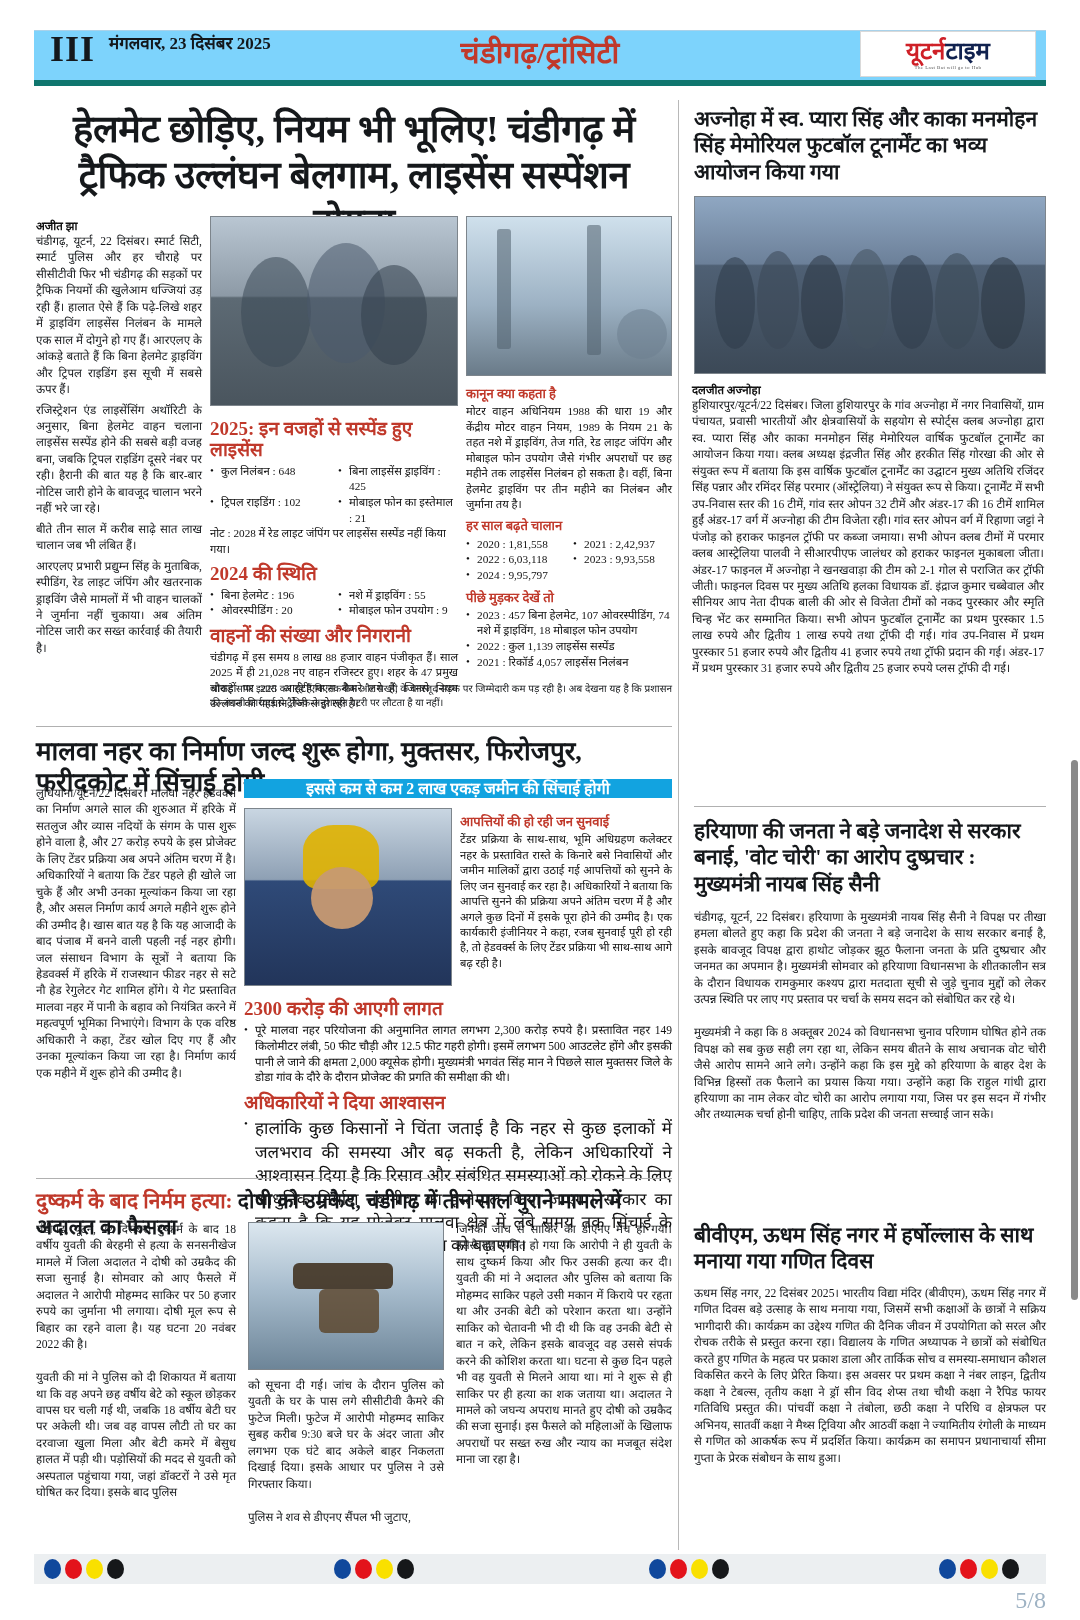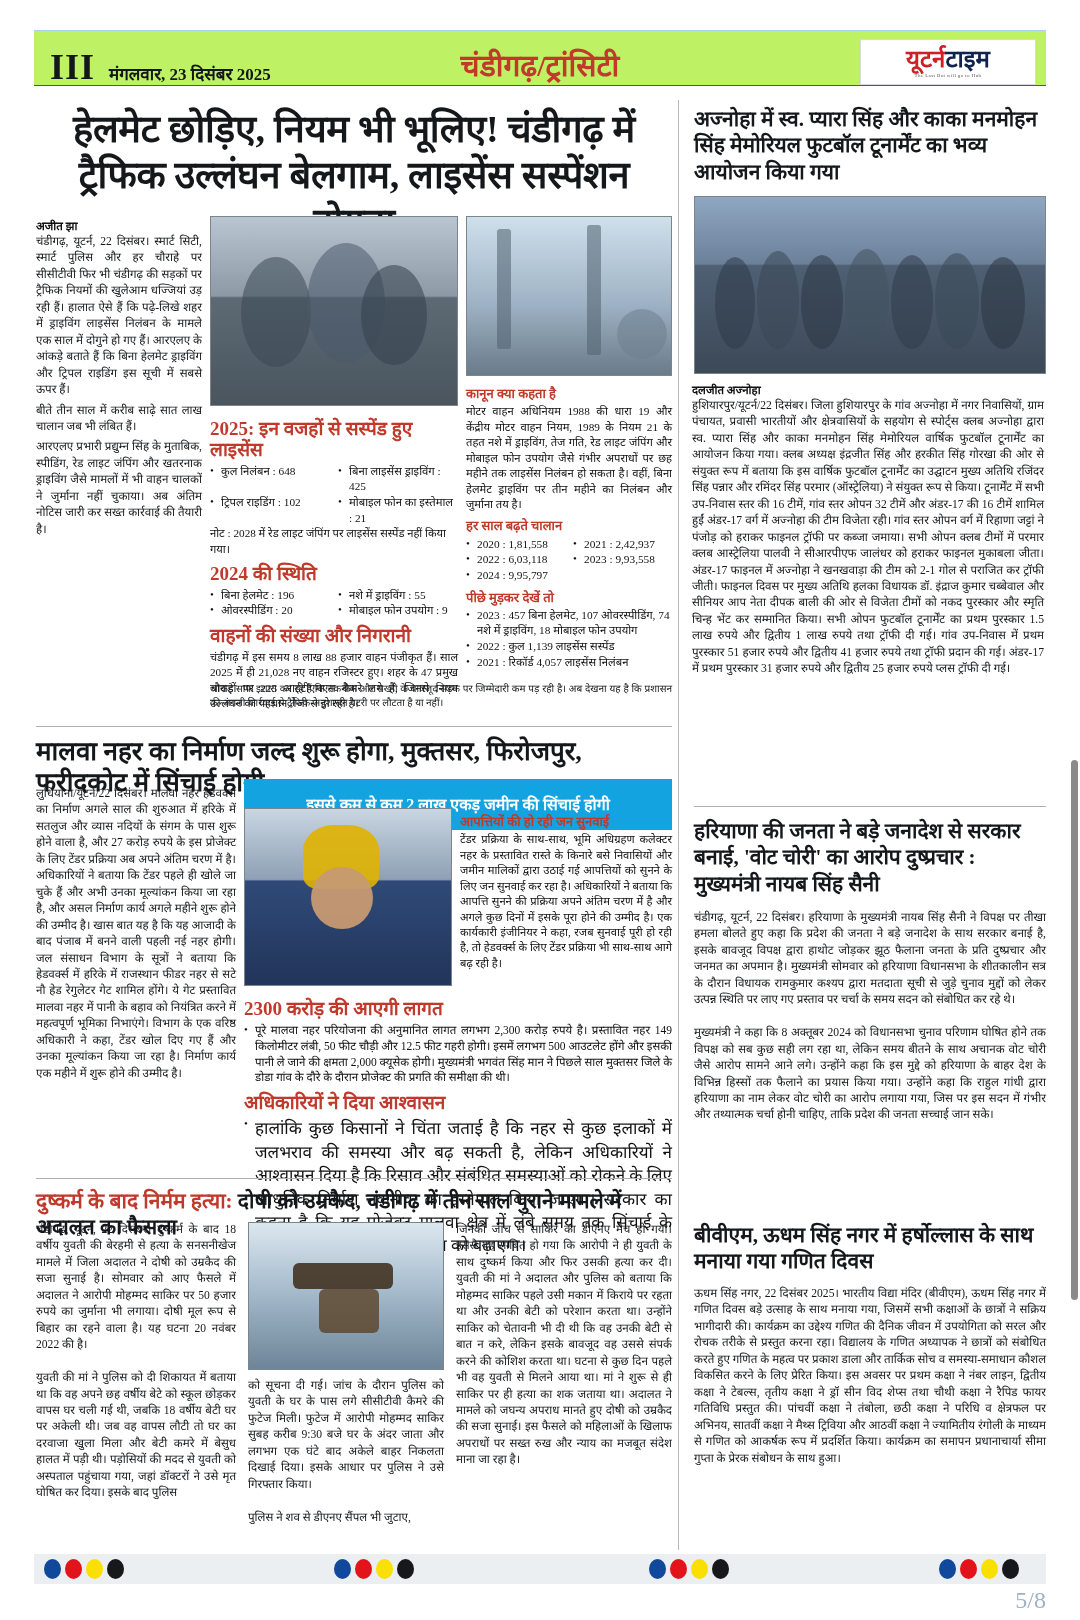--- a/index.html
+++ b/index.html
@@ -16,24 +16,24 @@
     width: 1080px; height: 1620px;
     background: #fff;
     padding: 0;
   }
 
   
   .masthead {
     position: absolute;
     left: 34px; top: 30px;
     width: 1012px; height: 56px;
-    background: #bef264;
-    display: flex; align-items: flex-end;
+    background: #7dd3fc;
+    display: flex; align-items: flex-start;
     border-top: 1px solid #a9d2ea;
-    border-bottom: 1px solid #0f766e;
+    border-bottom: 6px solid #0f766e;
   }
   .mh-folio {
     font-family: "Liberation Serif", serif;
     font-weight: 700; font-size: 36px;
     letter-spacing: 1px;
     margin-left: 16px; color: #14181c;
     line-height: 1;
   }
   .mh-date {
     margin-left: 14px;
@@ -117,21 +117,21 @@
   }
   .two-col-bul {
     display: grid; grid-template-columns: 1fr 1fr;
     column-gap: 8px; row-gap: 0px;
   }
   .note { font-size: 11.2px; line-height: 1.38; }
 
   .banner-blue {
     background: #12a3e0; color: #fff;
     font-size: 16px; font-weight: 700;
-    text-align: center; padding: 16px 6px;
+    text-align: center; padding: 0 6px;
     line-height: 1.2;
   }
 
   
   .photo { background: #9aa3ab; position: relative; overflow: hidden; border: 1px solid #7d858c; }
   .ph-road {
     background: linear-gradient(180deg,#b9c6d2 0%,#8d9aa6 42%,#5d6a74 43%,#4a555e 100%);
   }
   .ph-traffic {
     background: linear-gradient(180deg,#cfe0ec 0%,#9db2c4 55%,#6a7b89 100%);
@@ -198,20 +198,21 @@
   <div class="photo ph-traffic" style="position:absolute; left:466px; top:216px; width:206px; height:160px;">
     <div class="blob" style="left:30px; top:12px; width:14px; height:120px; background:#50606e; border-radius:3px;"></div>
     <div class="blob" style="left:120px; top:8px; width:14px; height:130px; background:#50606e; border-radius:3px;"></div>
     <div class="blob" style="left:150px; top:92px; width:50px; height:50px; background:#6e808f;"></div>
   </div>
 
   <div style="position:absolute; left:36px; top:218px; width:166px;">
     <div class="byline">अजीत झा</div>
     <div class="body">
       <p>चंडीगढ़, यूटर्न, 22 दिसंबर। स्मार्ट सिटी, स्मार्ट पुलिस और हर चौराहे पर सीसीटीवी फिर भी चंडीगढ़ की सड़कों पर ट्रैफिक नियमों की खुलेआम धज्जियां उड़ रही हैं। हालात ऐसे हैं कि पढ़े-लिखे शहर में ड्राइविंग लाइसेंस निलंबन के मामले एक साल में दोगुने हो गए हैं। आरएलए के आंकड़े बताते हैं कि बिना हेलमेट ड्राइविंग और ट्रिपल राइडिंग इस सूची में सबसे ऊपर हैं।</p>
+      <p>रजिस्ट्रेशन एंड लाइसेंसिंग अथॉरिटी के अनुसार, बिना हेलमेट वाहन चलाना लाइसेंस सस्पेंड होने की सबसे बड़ी वजह बना, जबकि ट्रिपल राइडिंग दूसरे नंबर पर रही। हैरानी की बात यह है कि बार-बार नोटिस जारी होने के बावजूद चालान भरने नहीं भरे जा रहे।</p>
       <p>बीते तीन साल में करीब साढ़े सात लाख चालान जब भी लंबित हैं।</p>
       <p>आरएलए प्रभारी प्रद्युम्न सिंह के मुताबिक, स्पीडिंग, रेड लाइट जंपिंग और खतरनाक ड्राइविंग जैसे मामलों में भी वाहन चालकों ने जुर्माना नहीं चुकाया। अब अंतिम नोटिस जारी कर सख्त कार्रवाई की तैयारी है।</p>
     </div>
   </div>
 
   <div style="position:absolute; left:210px; top:412px; width:248px;">
     <div class="boxhead">2025: इन वजहों से सस्पेंड हुए लाइसेंस</div>
     <ul class="bullets two-col-bul">
       <li>कुल निलंबन : 648</li>
       <li>बिना लाइसेंस ड्राइविंग : 425</li>

